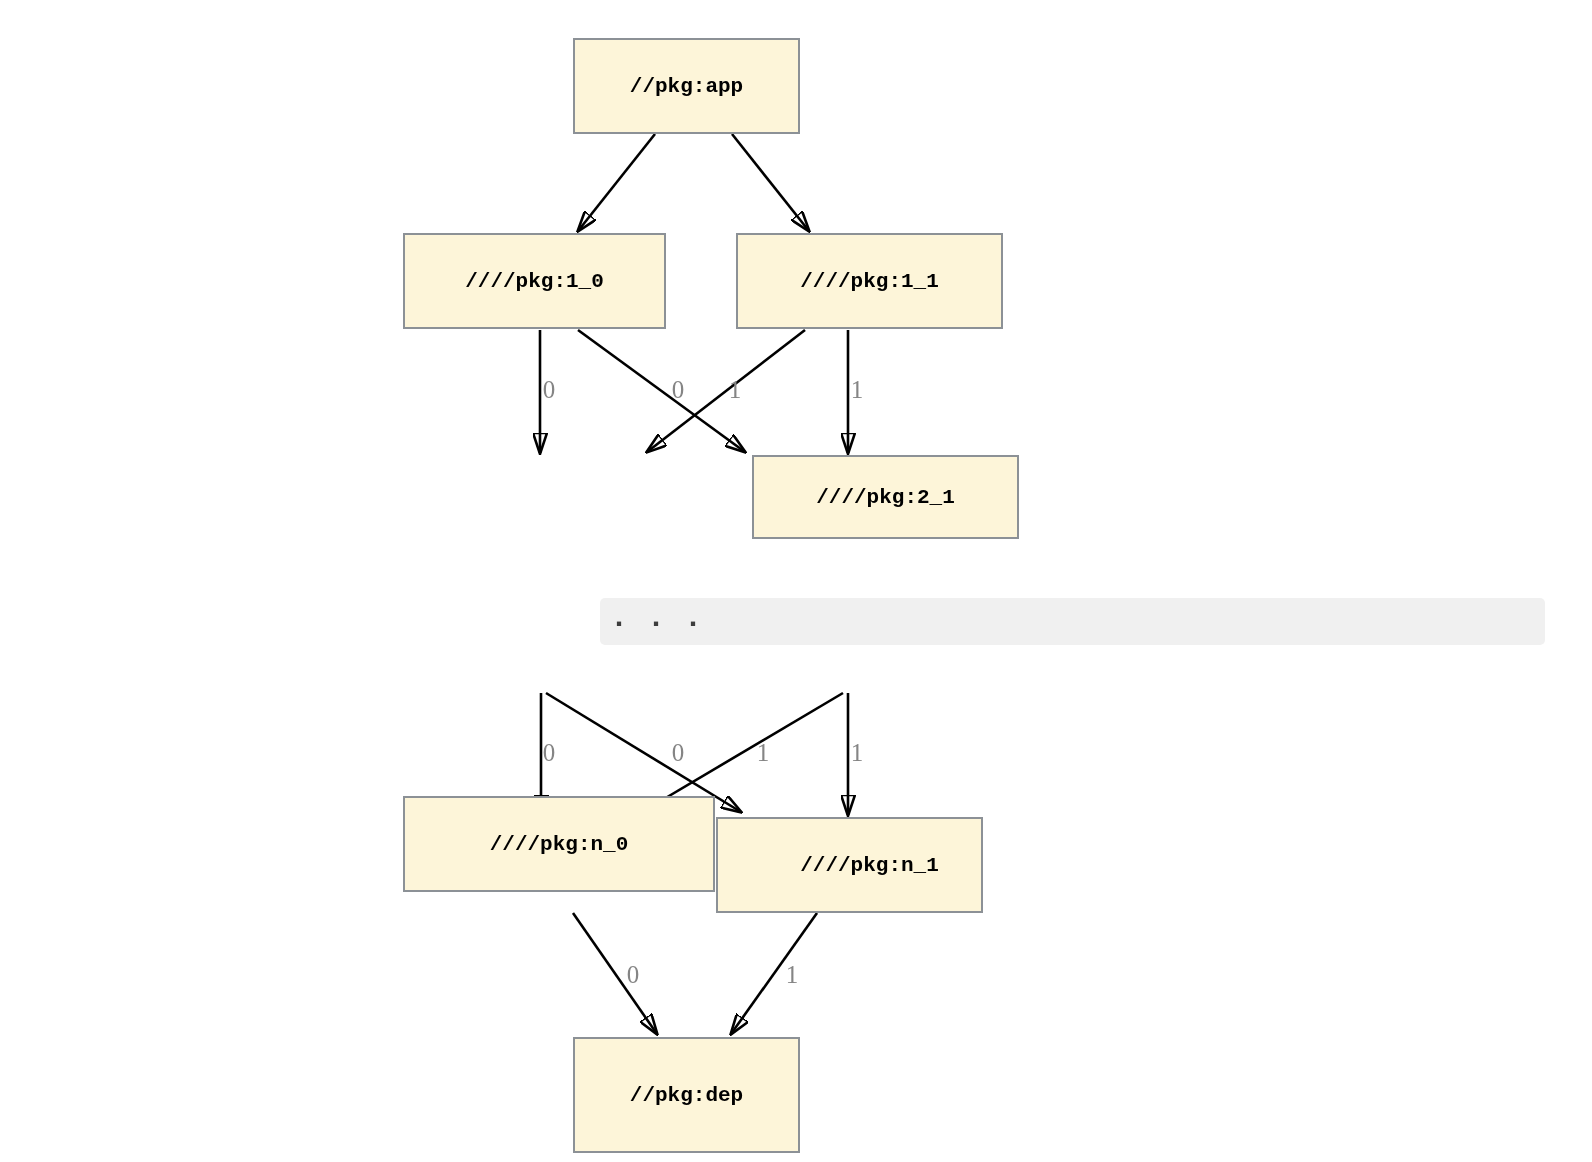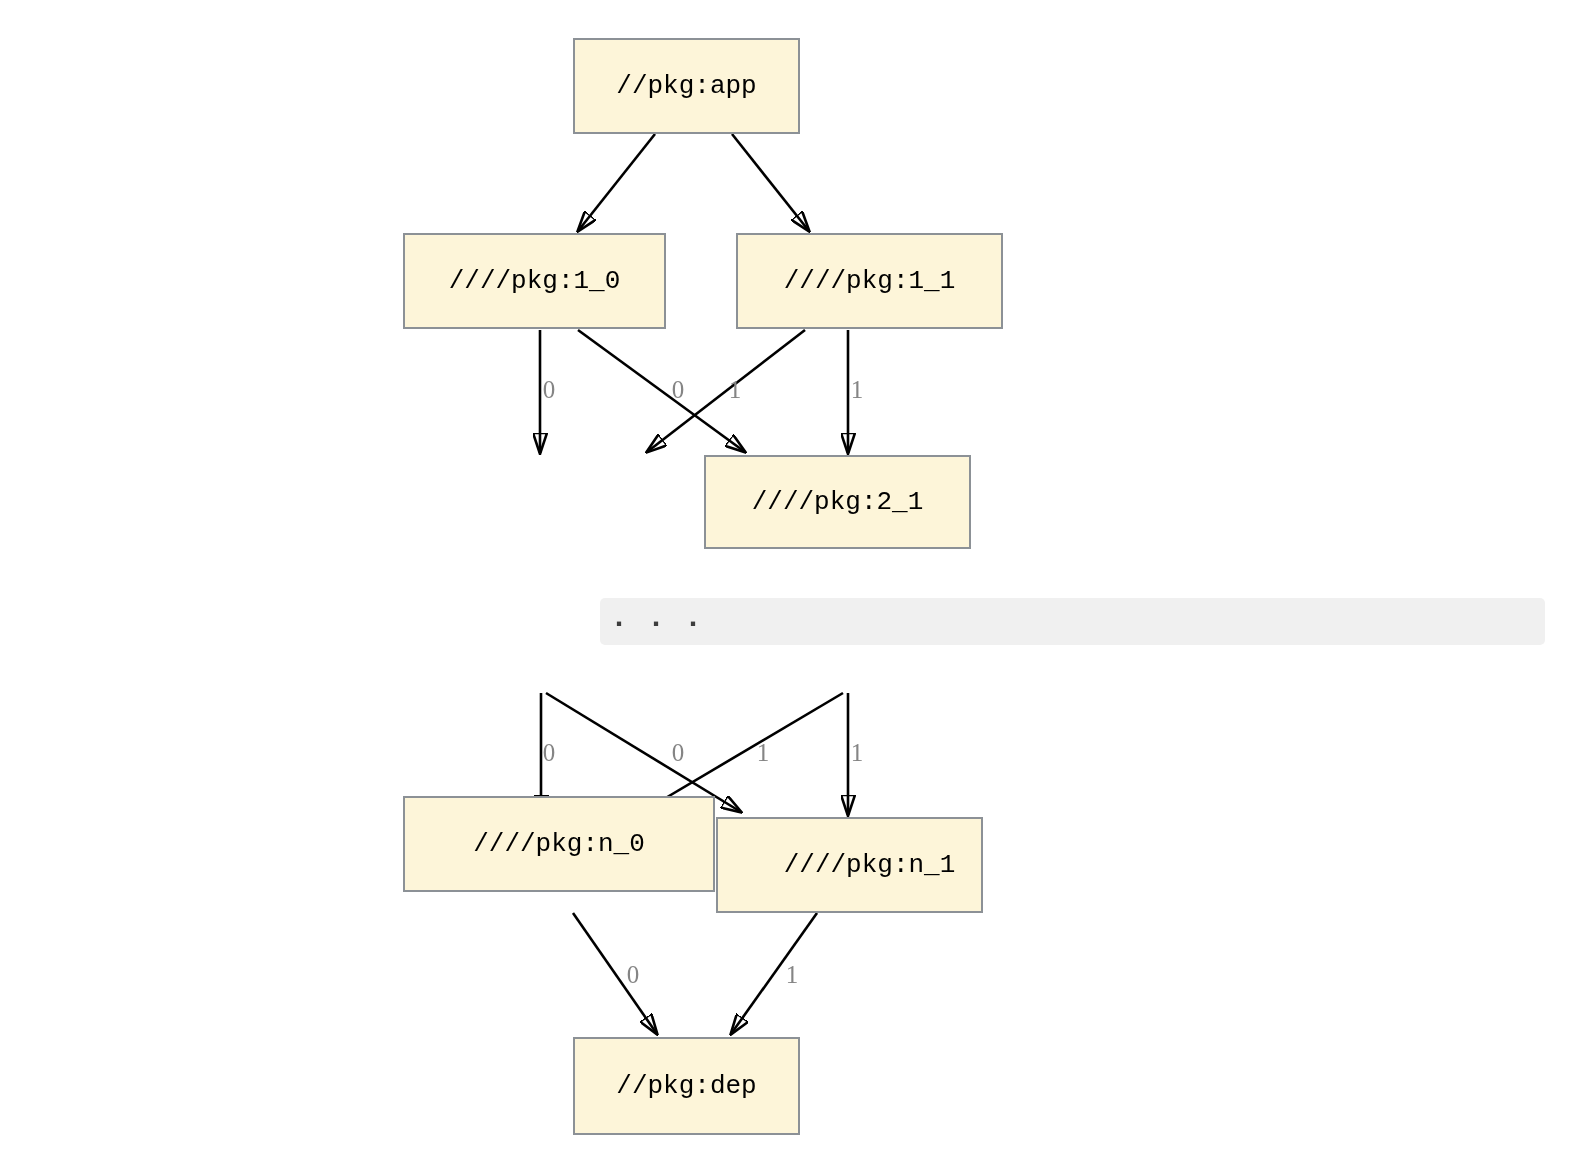--- a/index.html
+++ b/index.html
@@ -30,22 +30,22 @@
   }
   .node {
     position: absolute;
     box-sizing: border-box;
     background: #fdf5d9;
     border: 2.5px solid #8c9196;
     display: flex;
     align-items: center;
     justify-content: center;
     font-family: "Liberation Mono", monospace;
-    font-weight: 400;
-    font-size: 26px;
+    font-weight: 700;
+    font-size: 21px;
     color: #000000;
     white-space: nowrap;
   }
   .edge-label {
     position: absolute;
     transform: translate(-50%, -50%);
     font-family: "Liberation Serif", serif;
     font-size: 25px;
     color: #858585;
     line-height: 1;
@@ -69,24 +69,24 @@
     font-weight: 700;
     font-size: 30px;
     letter-spacing: 19px;
     color: #3d3d3d;
   }
   
   .n-app  { left: 573px; top: 38px;   width: 227px; height: 96px; }
   .n-1-0  { left: 403px; top: 233px;  width: 263px; height: 96px; }
   .n-1-1  { left: 736px; top: 233px;  width: 267px; height: 96px; }
   .n-2-0  { left: 403px; top: 455px;  width: 263px; height: 95px; }
-  .n-2-1  { left: 704px; top: 455px;  width: 267px; height: 94px; }
+  .n-2-1  { left: 752px; top: 455px;  width: 267px; height: 84px; }
   .n-n-0  { left: 403px; top: 796px;  width: 312px; height: 96px; }
   .n-n-1  { left: 716px; top: 817px;  width: 267px; height: 96px; padding-left: 40px; }
-  .n-dep  { left: 573px; top: 1037px; width: 227px; height: 98px; }
+  .n-dep  { left: 573px; top: 1037px; width: 227px; height: 116px; }
 </style>
 </head>
 <body>
 
 <div class="canvas">
 
   <svg class="edges-layer" viewBox="0 0 1592 1162" xmlns="http://www.w3.org/2000/svg">
     <defs>
       <marker id="arrow" markerUnits="userSpaceOnUse" markerWidth="22" markerHeight="15" refX="20" refY="7.5" orient="auto">
         <path d="M0,0.5 L21,7.5 L0,14.5 Z" fill="#000000" stroke="none"></path>

